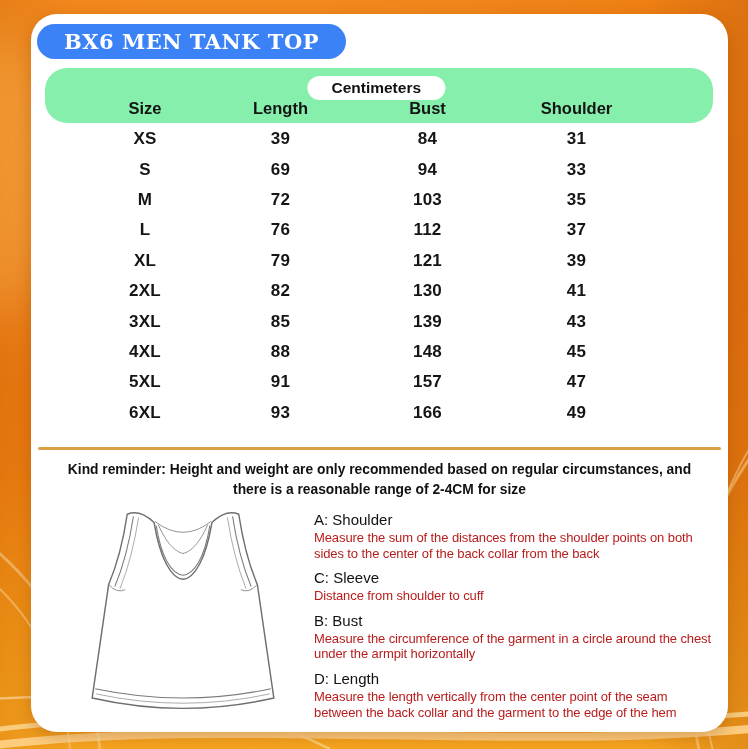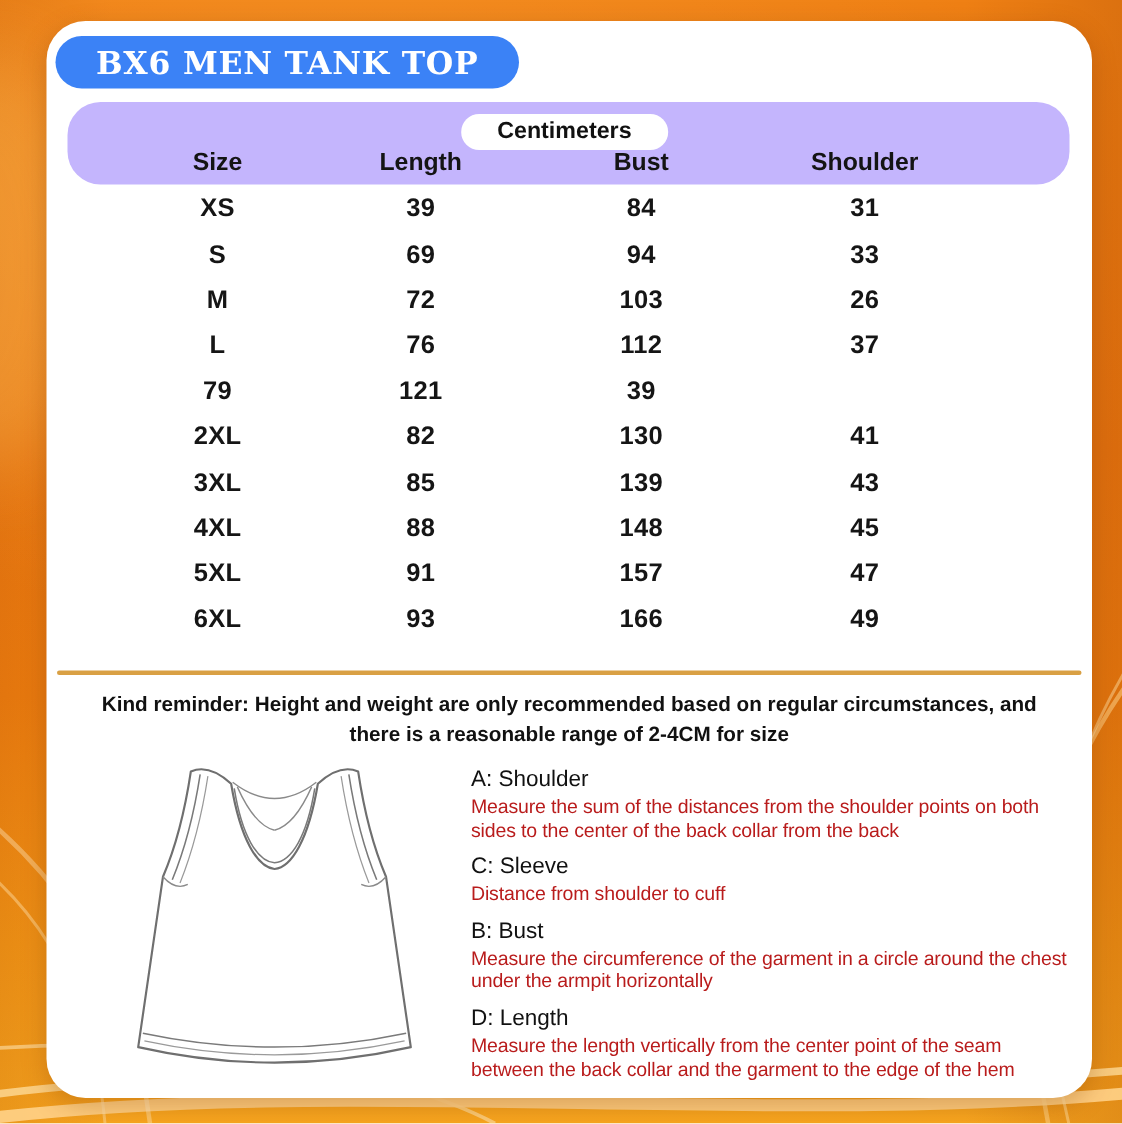--- a/index.html
+++ b/index.html
@@ -64,21 +64,21 @@
     <path d="M 752 455 C 692 540 674 630 700 755" stroke="#FFD88F" stroke-width="3" opacity="0.5" fill="none"></path>
     <path d="M 762 428 C 702 520 680 620 714 755" stroke="#FFE3A8" stroke-width="2" opacity="0.45" fill="none"></path>
   </svg>
 
   <div class="card">
 
     <div class="title-pill" style="background:#3b82f6;">
       <span>BX6 MEN TANK TOP</span>
     </div>
 
-    <div class="band" style="background:#c4b5fd;">
+    <div class="band" style="background:#86efac;">
       <div class="cm-pill">
         <span>Centimeters</span>
       </div>
       <div class="tgrid header-row">
         <div>Size</div>
         <div>Length</div>
         <div>Bust</div>
         <div>Shoulder</div>
       </div>
     </div>
@@ -93,29 +93,30 @@
       <div class="tgrid row">
         <div>S</div>
         <div>69</div>
         <div>94</div>
         <div>33</div>
       </div>
       <div class="tgrid row">
         <div>M</div>
         <div>72</div>
         <div>103</div>
-        <div>26</div>
+        <div>35</div>
       </div>
       <div class="tgrid row">
         <div>L</div>
         <div>76</div>
         <div>112</div>
         <div>37</div>
       </div>
       <div class="tgrid row">
+        <div>XL</div>
         <div>79</div>
         <div>121</div>
         <div>39</div>
       </div>
       <div class="tgrid row">
         <div>2XL</div>
         <div>82</div>
         <div>130</div>
         <div>41</div>
       </div>

